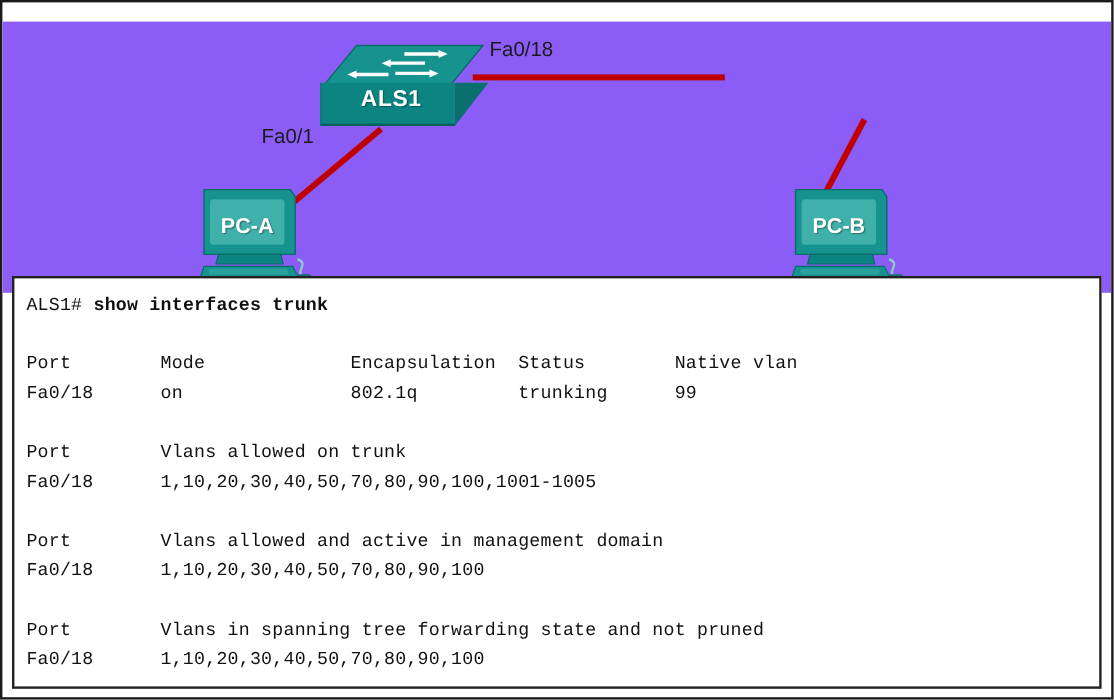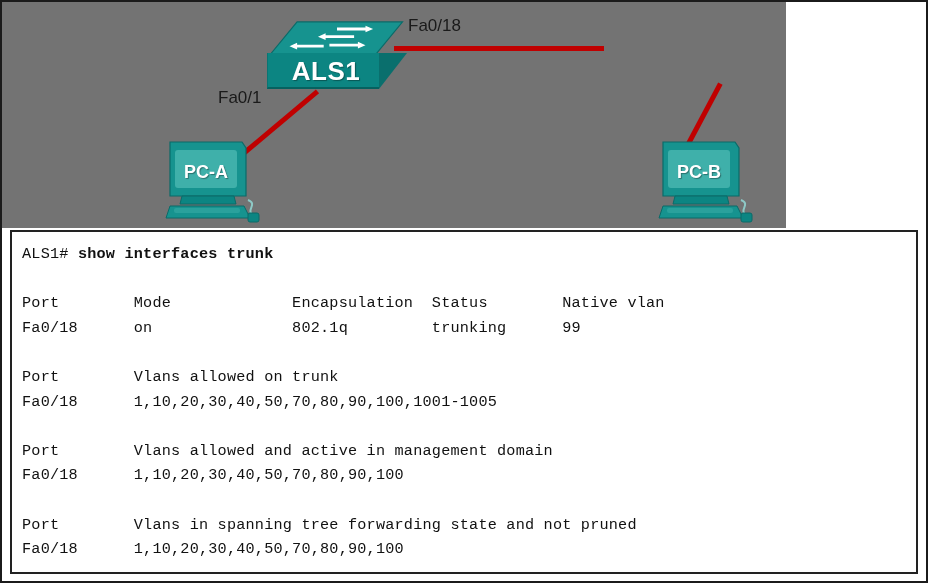--- a/index.html
+++ b/index.html
@@ -18,23 +18,23 @@
     position: relative;
     width: 928px; height: 583px;
     background: #ffffff;
     border: 2px solid #1b1b1b;
     overflow: hidden;
   }
 
   
   #topology {
     position: absolute;
-    left: 0; top: 0;
-    width: 784px; height: 226px;
-    background: #737373;
+    left: 0; top: 16px;
+    width: 924px; height: 226px;
+    background: #8b5cf6;
   }
 
   .link {
     position: absolute;
     background: #c00000;
     transform-origin: 0 50%;
   }
 
   .port-label {
     position: absolute;
@@ -65,21 +65,21 @@
     border-left: 28px solid #0a6f6d;
     border-bottom: 36px solid transparent;
   }
   .switch .sw-label {
     position: absolute;
     left: 0; top: 36px;
     width: 118px;
     text-align: center;
     font-family: "Liberation Sans", sans-serif;
     font-weight: bold;
-    font-size: 26px;
+    font-size: 19px;
     color: #ffffff;
     letter-spacing: 0.5px;
     text-shadow: 1px 1px 1px rgba(0,0,0,0.35);
   }
 
   
   .pc { position: absolute; width: 96px; height: 86px; }
   .pc-label {
     position: absolute;
     left: 8px; top: 22px;

